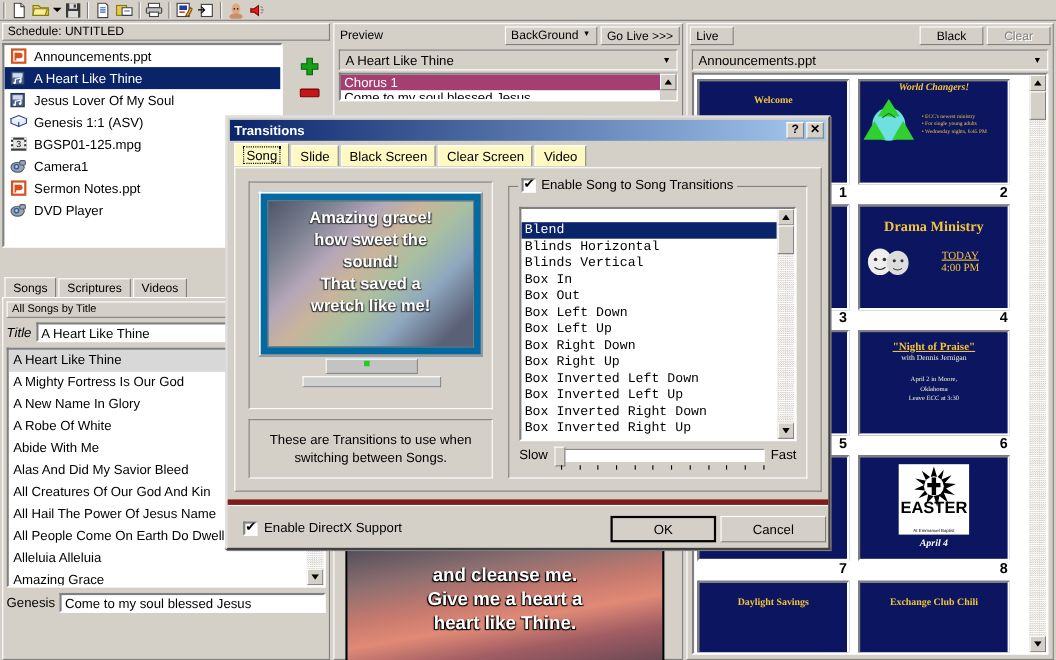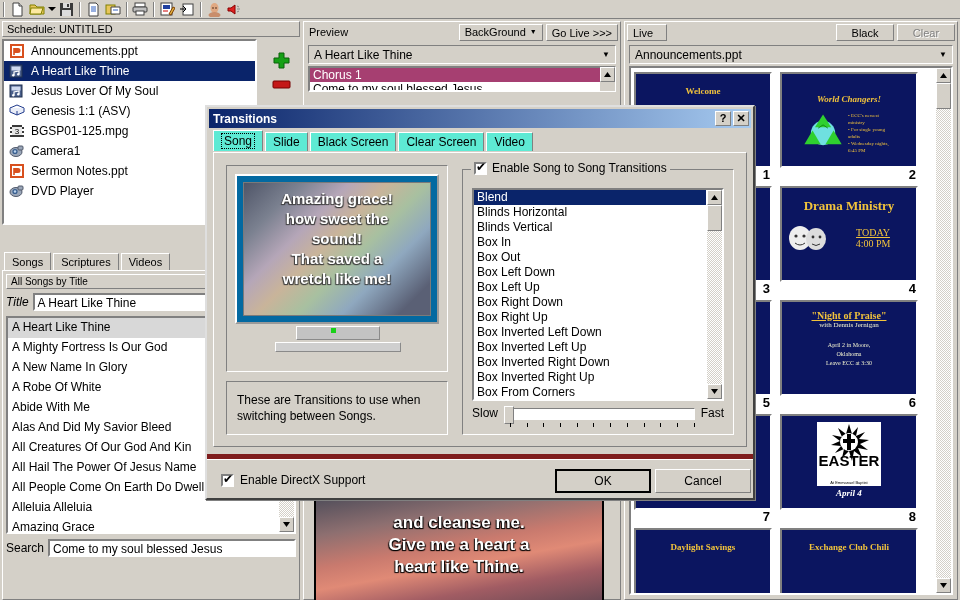--- a/index.html
+++ b/index.html
@@ -126,21 +126,21 @@
          box-shadow:1px 1px 0 #808080; }
   #dlg-title { height:19px; margin:2px; display:flex; align-items:center;
                background:linear-gradient(90deg,#0a246a 0%,#a6caf0 100%);
                color:#fff; font-weight:bold; font-size:12px; padding-left:4px; }
   #dlg-title .sp { flex:1; }
   .cap-btn { width:16px; height:15px; margin-right:2px; background:#d4d0c8;
              border:1px solid; border-color:#ffffff #808080 #808080 #ffffff;
              font-size:11px; font-weight:bold; color:#000; display:flex;
              align-items:center; justify-content:center; line-height:1; }
   #dlg-tabs { display:flex; align-items:flex-end; height:21px; margin:2px 6px 0 6px; }
-  .dtab { height:19px; padding:2px 7px 0 7px; font-size:12px; background:#5eead4;
+  .dtab { height:19px; padding:2px 7px 0 7px; font-size:12px; background:#fef9c3;
           border:1px solid; border-color:#ffffff #808080 #808080 #ffffff; border-bottom:none;
           margin-right:2px; }
   .dtab.active { height:21px; padding-top:3px; }
   .dtab.active span { border:1px dotted #000; padding:0 2px; }
   #dlg-page { position:absolute; left:6px; top:45px; right:6px; height:295px;
               border:1px solid; border-color:#ffffff #808080 #808080 #ffffff; }
   #monitor-box { position:absolute; left:12px; top:12px; width:222px; height:207px;
                  border:1px solid; border-color:#808080 #ffffff #ffffff #808080; background:#d4d0c8; }
   .mon-bezel { position:absolute; left:8px; top:8px; width:204px; height:150px;
                background:#0369a1; border:2px solid; border-color:#ffffff #9a9a9a #9a9a9a #ffffff; }
@@ -150,21 +150,21 @@
   .mon-screen .t { position:absolute; left:0; right:0; top:6px; text-align:center;
                    color:#fff; font-weight:bold; font-size:15px; line-height:20px;
                    text-shadow:1px 1px 1px #3a3a3a, -1px 1px 1px #3a3a3a; }
   .mon-neck { position:absolute; left:69px; top:160px; width:84px; height:14px; background:#c3c3c3;
               border:1px solid; border-color:#ffffff #8a8a8a #8a8a8a #ffffff; }
   .mon-base { position:absolute; left:48px; top:176px; width:126px; height:10px; background:#cfcfcf;
               border:1px solid; border-color:#ffffff #8a8a8a #8a8a8a #ffffff; }
   .mon-led { position:absolute; left:104px; top:162px; width:5px; height:5px; background:#19d119; }
   #caption-box { position:absolute; left:12px; top:228px; width:222px; height:54px;
                  border:1px solid; border-color:#808080 #ffffff #ffffff #808080;
-                 display:flex; align-items:center; justify-content:center; text-align:left;
+                 display:flex; align-items:center; justify-content:center; text-align:center;
                  font-size:12px; line-height:16px; padding:0 10px; }
   #group-box { position:absolute; left:248px; top:16px; right:12px; height:266px;
                border:1px solid; border-color:#808080 #ffffff #ffffff #808080; }
   #grp-legend { position:absolute; left:8px; top:-9px; background:#d4d0c8;
                 display:flex; align-items:center; gap:5px; padding:0 3px; font-size:12px; }
   .cbx { width:13px; height:13px; background:#fff; position:relative;
          border:2px solid; border-color:#808080 #ffffff #ffffff #808080; flex:0 0 13px; }
   .cbx.on::after { content:"✔"; position:absolute; left:0px; top:-4px; font-size:12px; color:#000; }
   #trans-list { position:absolute; left:9px; top:18px; right:9px; height:213px; background:#fff;
                 border:2px solid; border-color:#808080 #ffffff #ffffff #808080; overflow:hidden; }
@@ -405,21 +405,21 @@
             </div>
             <div class="sb-thumb"></div>
             <div class="sb-btn bottom">
               <svg width="7" height="5" viewBox="0 0 7 5">
                 <path d="M3.5 5L0 0h7z" fill="#000"></path>
               </svg>
             </div>
           </div>
         </div>
       <div id="search-row">
-        <label>Search</label>
+        <label>Genesis</label>
         <div id="search-input">Come to my soul blessed Jesus</div>
       </div>
     </div>
   </div>
 
   <div id="preview-panel">
     <div class="pv-head">
       <div class="ttl">Preview</div>
       <div class="btn" style="display:flex;align-items:center;gap:4px">
         <span>BackGround</span>
@@ -469,21 +469,21 @@
             <div class="tcell">
               <div class="tbox">
                 <div style="position: absolute; inset: 0px; padding: 4px;">
                   <div class="slide-title" style="font-size:9px;margin-top:8px">Welcome</div>
                 </div>
               </div>
               <div class="tnum">1</div>
             </div>
             <div class="tcell">
               <div class="tbox">
-                <div style="position: absolute; inset: 0px; padding: 20px;">
+                <div style="position: absolute; inset: 0px; padding: 0;">
                   <div class="slide-title" style="font-size:9px;font-style:italic">World Changers!</div>
                   <div style="display:flex;align-items:center;margin-top:3px">
                     <svg width="52" height="52" viewBox="0 0 52 52">
                       <circle cx="26" cy="26" r="15" fill="#6fe0e0"></circle>
                       <path d="M26 3l10 16H16z" fill="#2fd02f"></path>
                       <path d="M3 40l10-17 10 17z" fill="#2fd02f"></path>
                       <path d="M49 40l-10-17-10 17z" fill="#2fd02f"></path>
                       <path d="M20 20l6-4 6 4" stroke="#0a7a0a" fill="none"></path>
                     </svg>
                     <div style="color:#f2c33c;font-size:5px;line-height:7px;padding-left:4px;font-family:'Liberation Serif',serif">• ECC's newest ministry<br>• For single young adults<br>• Wednesday nights, 6:45 PM</div>
@@ -653,21 +653,21 @@
       </div>
 
       <div id="caption-box">These are Transitions to use when switching between Songs.</div>
 
       <div id="group-box">
         <div id="grp-legend">
           <span class="cbx on"></span>
           <span>Enable Song to Song Transitions</span>
         </div>
         <div id="trans-list">
-          <div style="position:absolute;left:0;top:0;right:16px;">
+          <div style="position:absolute;left:0;top:12px;right:16px;font-family:Liberation Mono, monospace;">
               <div class="tr-item sel">Blend</div>
               <div class="tr-item">Blinds Horizontal</div>
               <div class="tr-item">Blinds Vertical</div>
               <div class="tr-item">Box In</div>
               <div class="tr-item">Box Out</div>
               <div class="tr-item">Box Left Down</div>
               <div class="tr-item">Box Left Up</div>
               <div class="tr-item">Box Right Down</div>
               <div class="tr-item">Box Right Up</div>
               <div class="tr-item">Box Inverted Left Down</div>

